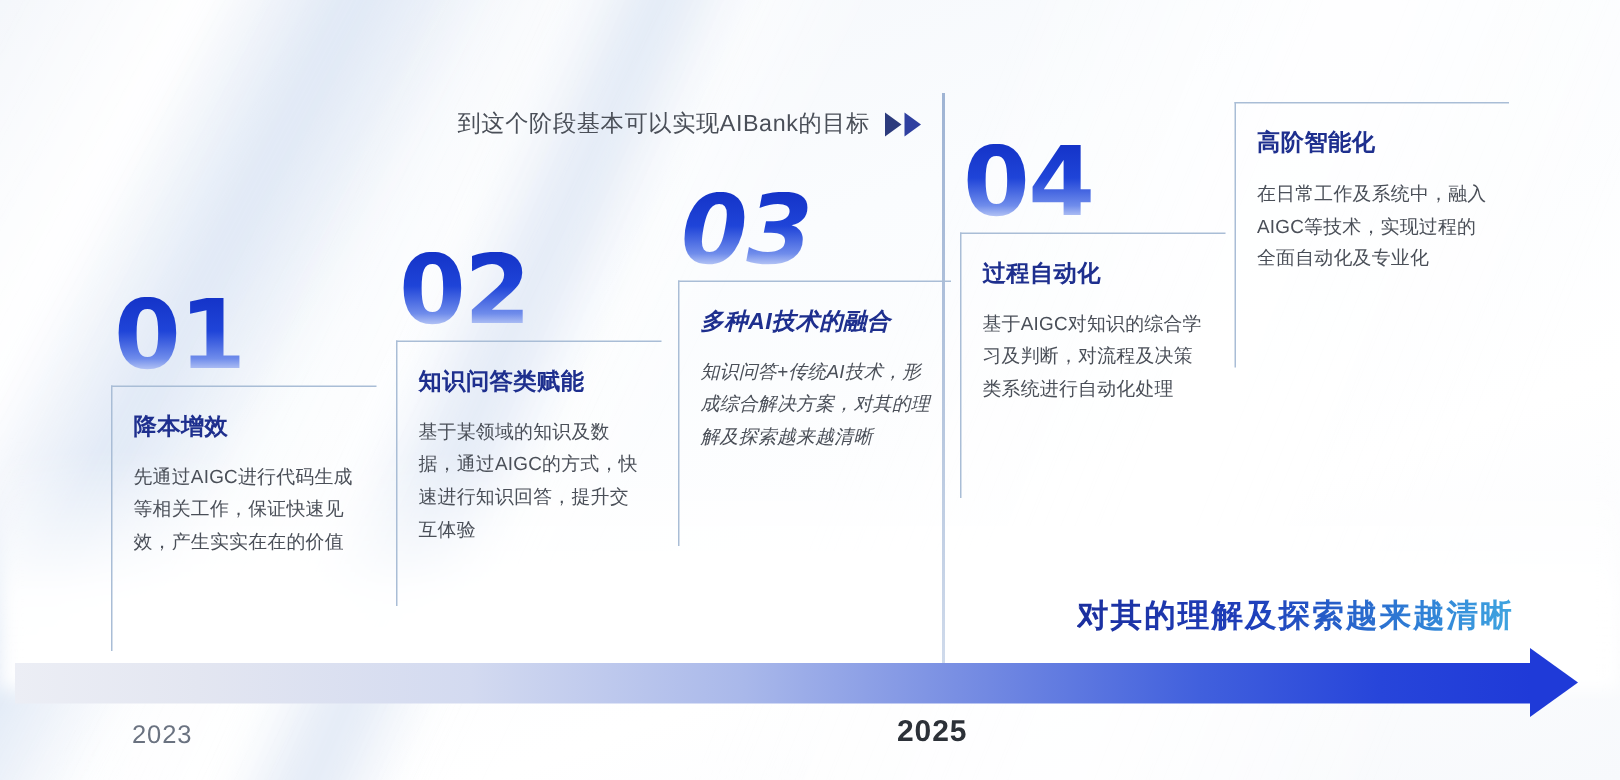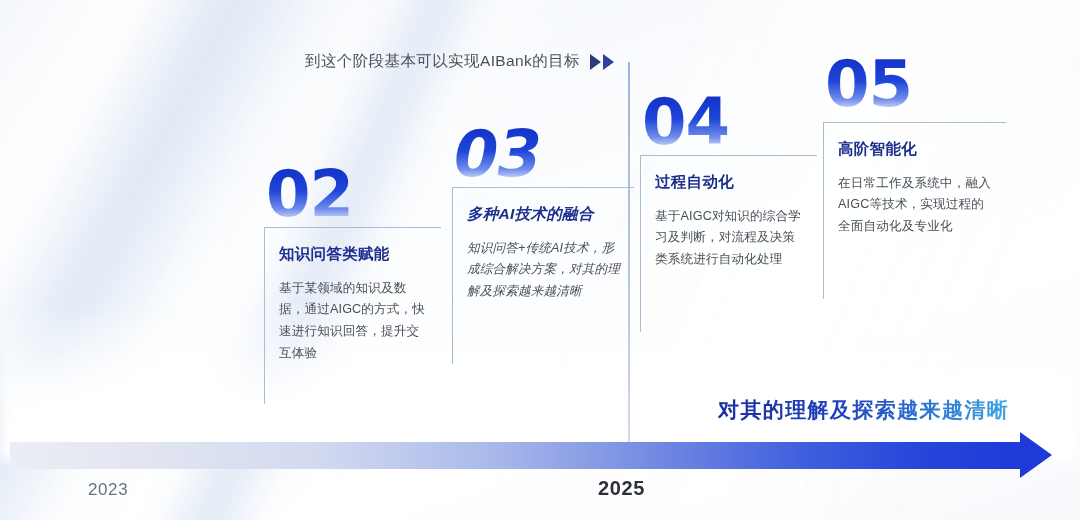--- a/index.html
+++ b/index.html
@@ -68,21 +68,21 @@
     left: 0px; top: 300px;
     width: 1080px; height: 160px;
     background: linear-gradient(180deg, rgba(255,255,255,0) 0%, rgba(255,255,255,0.95) 60%, rgba(255,255,255,1) 100%);
     filter: blur(6px);
   }
 
   
   #annotation {
     position: absolute;
     left: 305px;
-    top: 51px;
+    top: 72px;
     display: flex;
     align-items: center;
     gap: 8px;
     white-space: nowrap;
   }
   #annotation .ann-text {
     font-size: 15.5px;
     color: #4a4f58;
     letter-spacing: 0.4px;
   }
@@ -236,20 +236,27 @@
   <div id="annotation">
     <span class="ann-text">到这个阶段基本可以实现AIBank的目标</span>
     <span class="ann-arrows">
       <span class="tri"></span>
       <span class="tri second"></span>
     </span>
   </div>
 
   <div id="mid-divider"></div>
 
+  <div class="step" id="step-1">
+    <div class="num">01</div>
+    <div class="card">
+      <div class="card-title">降本增效</div>
+      <div class="card-body">先通过AIGC进行代码生成等相关工作，保证快速见效，产生实实在在的价值</div>
+    </div>
+  </div>
 
   <div class="step" id="step-2">
     <div class="num">02</div>
     <div class="card">
       <div class="card-title">知识问答类赋能</div>
       <div class="card-body">基于某领域的知识及数据，通过AIGC的方式，快速进行知识回答，提升交互体验</div>
     </div>
   </div>
 
   <div class="step" id="step-3">
@@ -262,21 +269,20 @@
 
   <div class="step" id="step-4">
     <div class="num">04</div>
     <div class="card">
       <div class="card-title">过程自动化</div>
       <div class="card-body">基于AIGC对知识的综合学习及判断，对流程及决策类系统进行自动化处理</div>
     </div>
   </div>
 
   <div class="step" id="step-5">
-    <div class="num">05</div>
     <div class="card">
       <div class="card-title">高阶智能化</div>
       <div class="card-body">在日常工作及系统中，融入AIGC等技术，实现过程的全面自动化及专业化</div>
     </div>
   </div>
 
   <div id="tagline">对其的理解及探索越来越清晰</div>
 
   <div id="timeline-bar"></div>
   <div id="timeline-arrow"></div>

